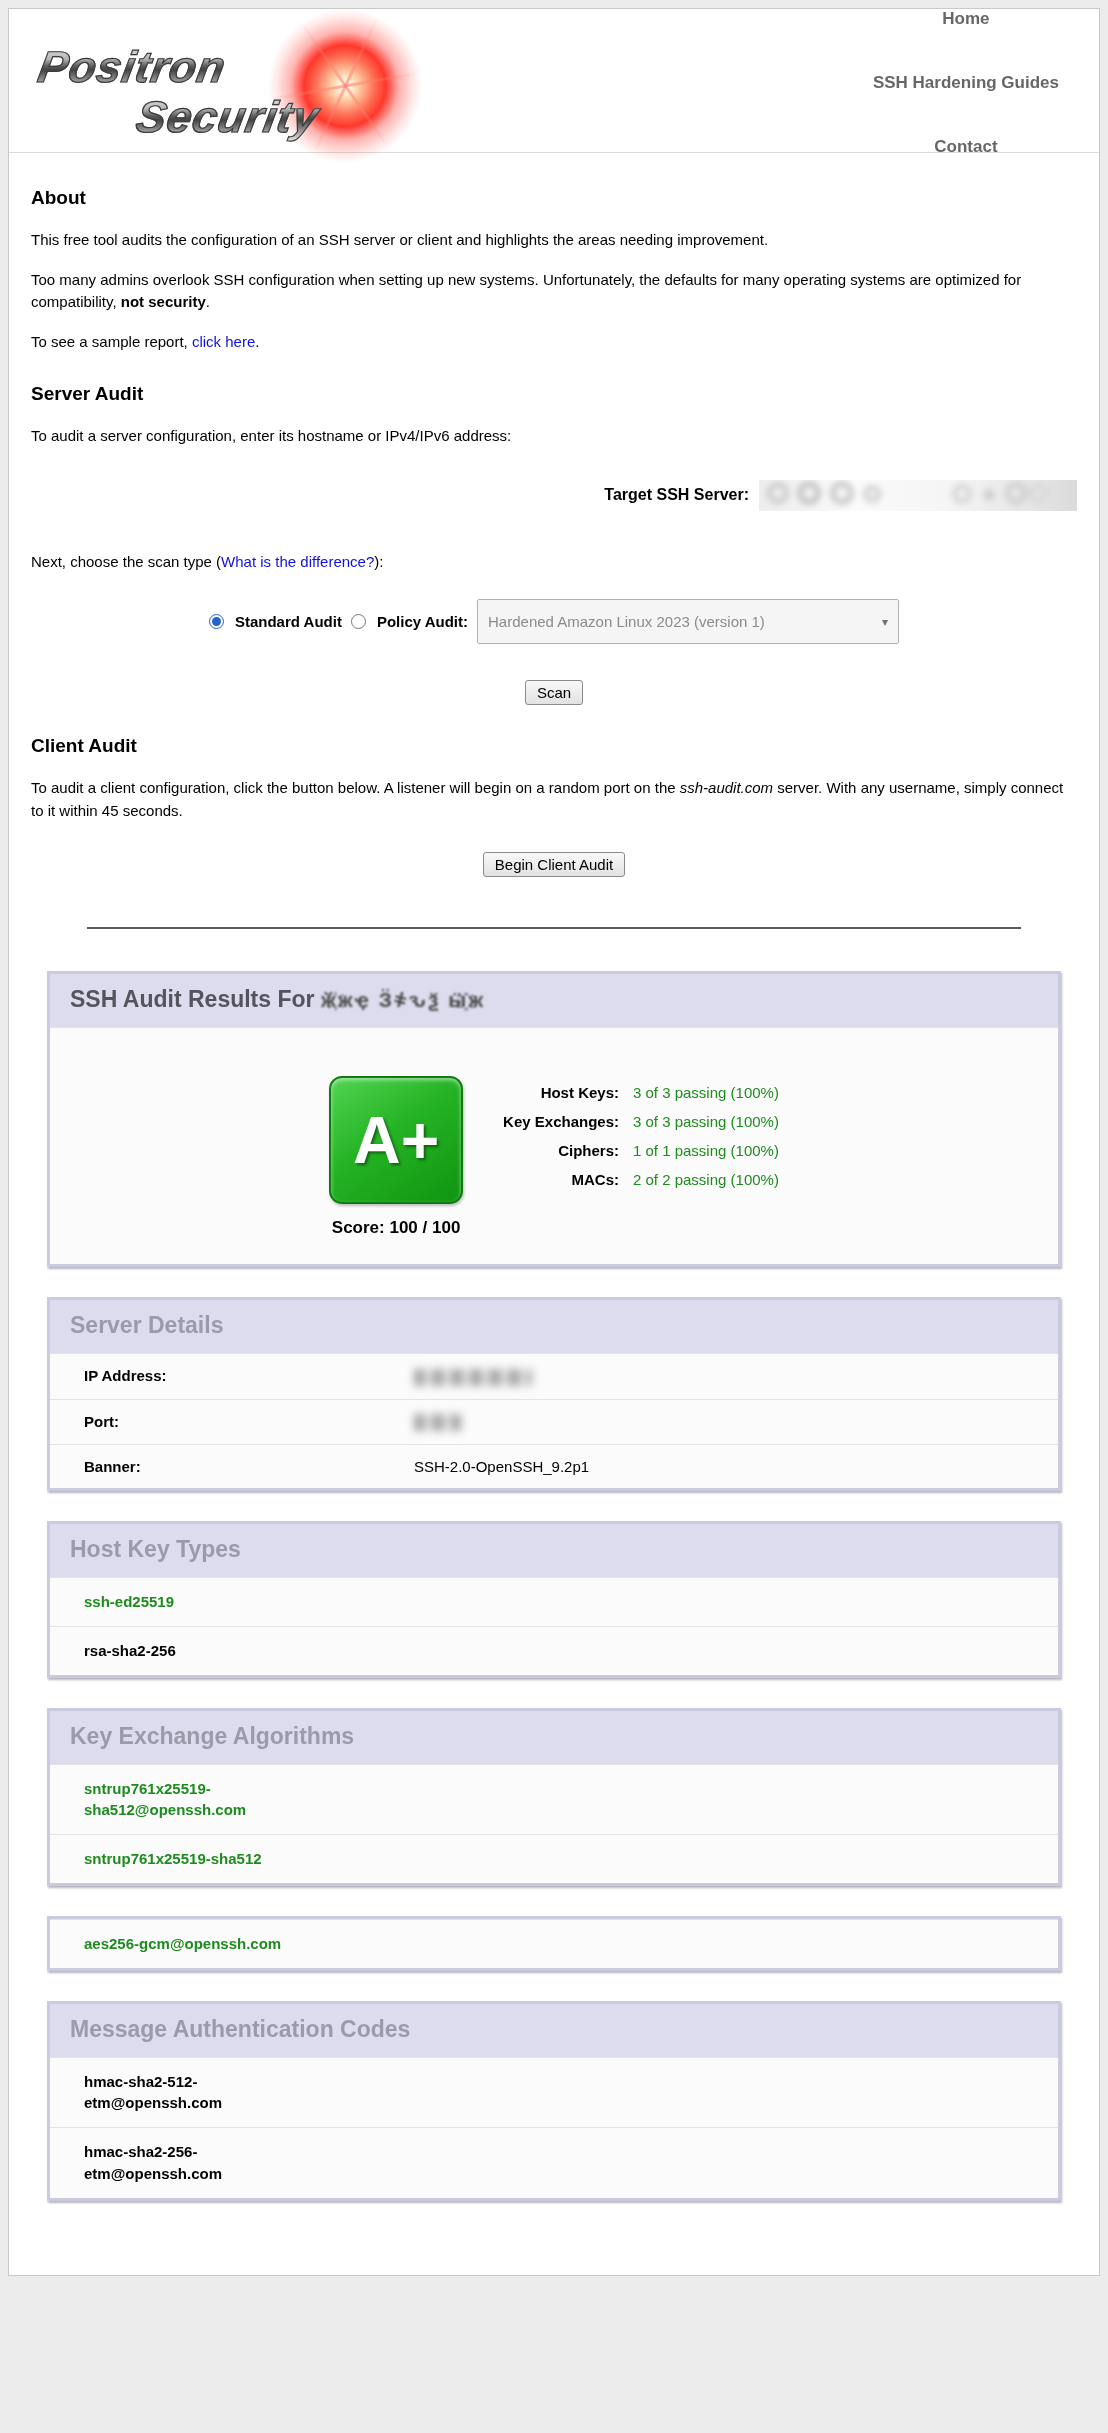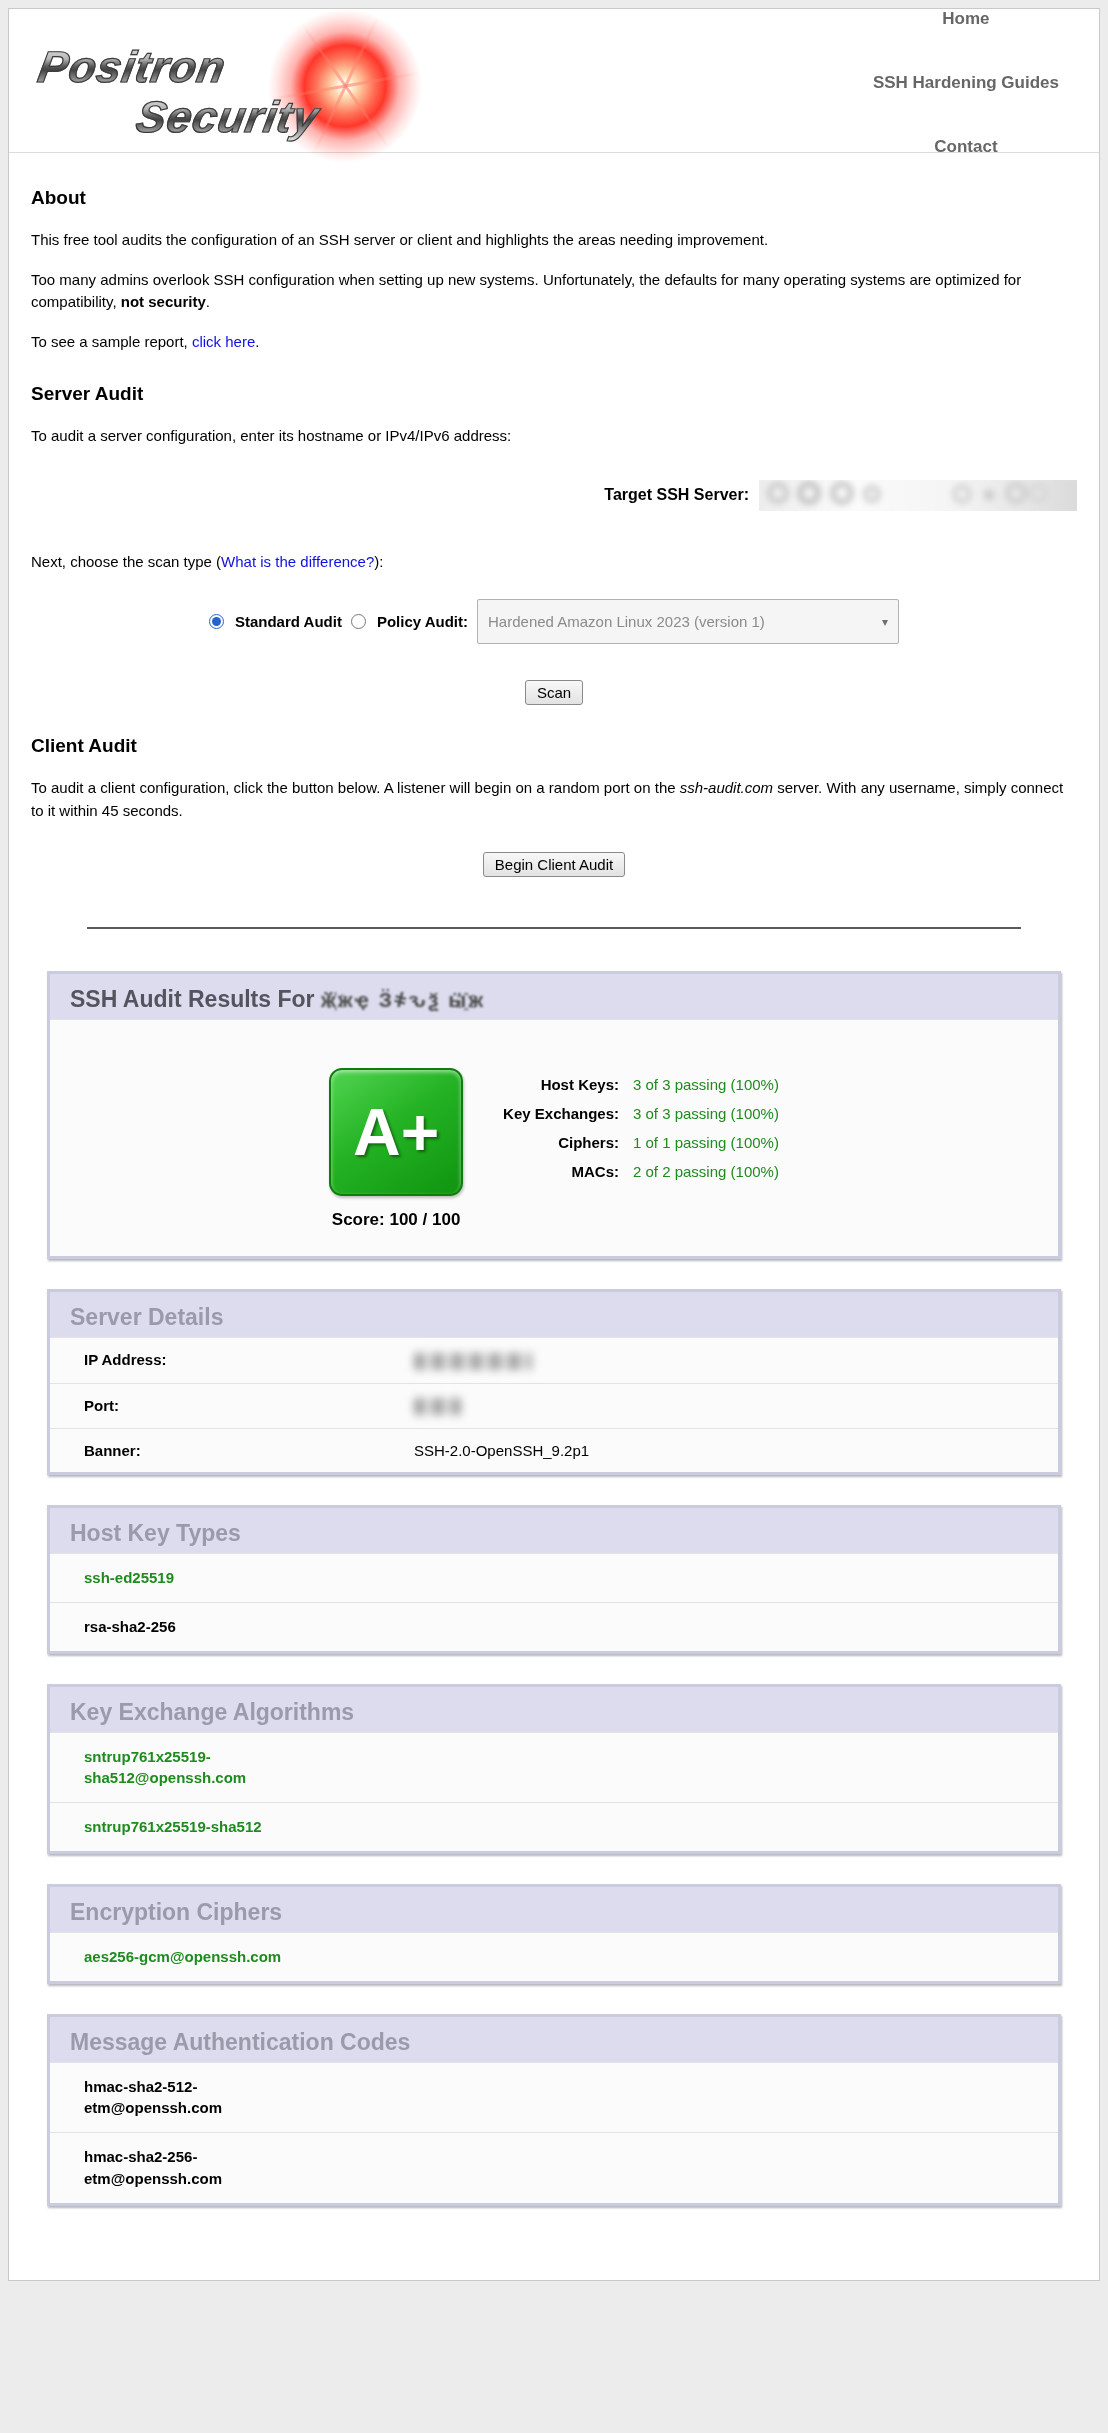--- a/index.html
+++ b/index.html
@@ -94,21 +94,21 @@
   .btn-row-client { margin:30px 0 10px; }
 
   .divider { border:none; border-top:2px solid #5a5a5a; margin:50px 56px 42px; }
 
   
   .panel {
     margin:0 16px 30px; border:3px solid #cbcbdf; background:#fbfbfb;
     box-shadow:1px 2px 2px rgba(110,110,125,0.5);
   }
   .panel-title {
-    background:#dcdcee; padding:12px 20px 6px;
+    background:#dcdcee; padding:12px 20px 14px;
     font-size:23px; font-weight:bold; color:#9a9aaa;
   }
   .panel-title.dark { color:#54545e; }
   .scramble { filter:blur(1.3px); letter-spacing:2px; font-size:21px; color:#4a4a4a; }
 
   .results-body {
     display:flex; justify-content:center; align-items:flex-start; gap:40px;
     border-top:1px solid #e3e3e3; padding:48px 20px 26px;
   }
   .grade-block { text-align:center; }
@@ -263,21 +263,20 @@
 sha512@openssh.com</div>
         <div class="algo-desc"></div>
       </div>
       <div class="prow">
         <div class="algo-name green">sntrup761x25519-sha512</div>
         <div class="algo-desc"></div>
       </div>
     </div>
 
     <div class="panel">
-      <div class="panel-title">Encryption Ciphers</div>
       <div class="prow">
           <div class="algo-name green">aes256-gcm@openssh.com</div>
         </div>
     </div>
 
     <div class="panel">
       <div class="panel-title">Message Authentication Codes</div>
       <div class="prow">
           <div class="algo-name">hmac-sha2-512-
 etm@openssh.com</div>

